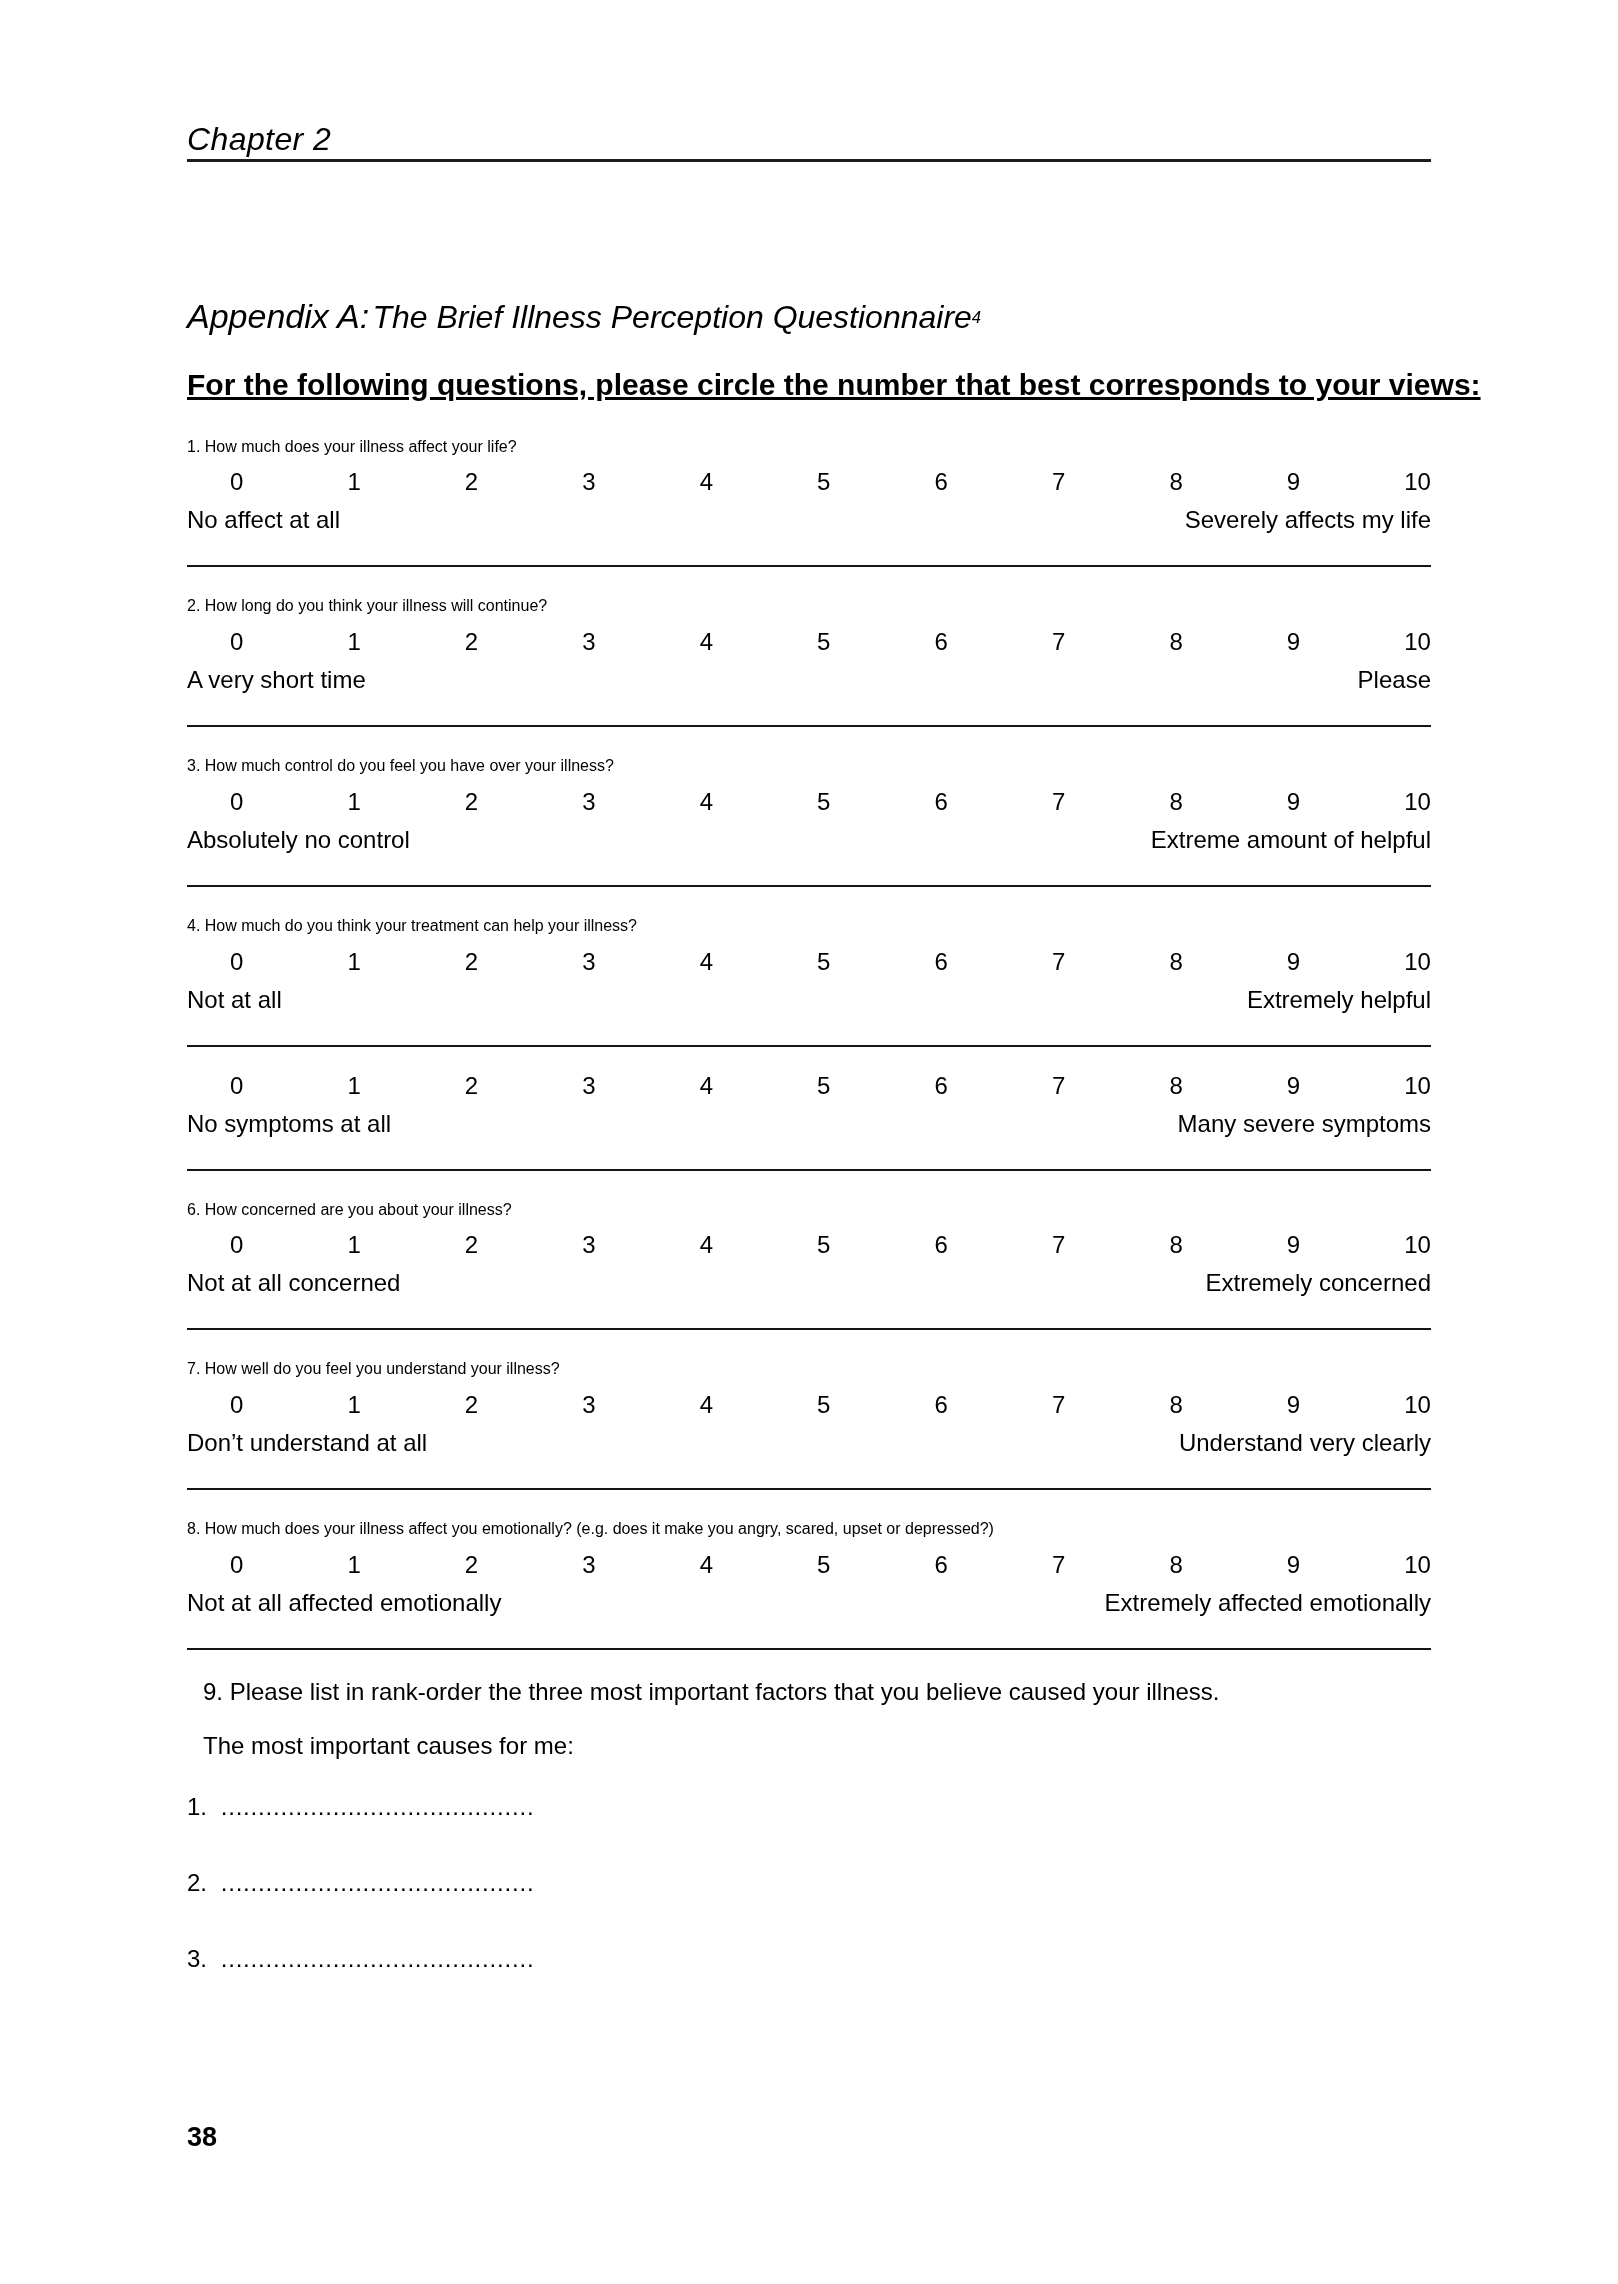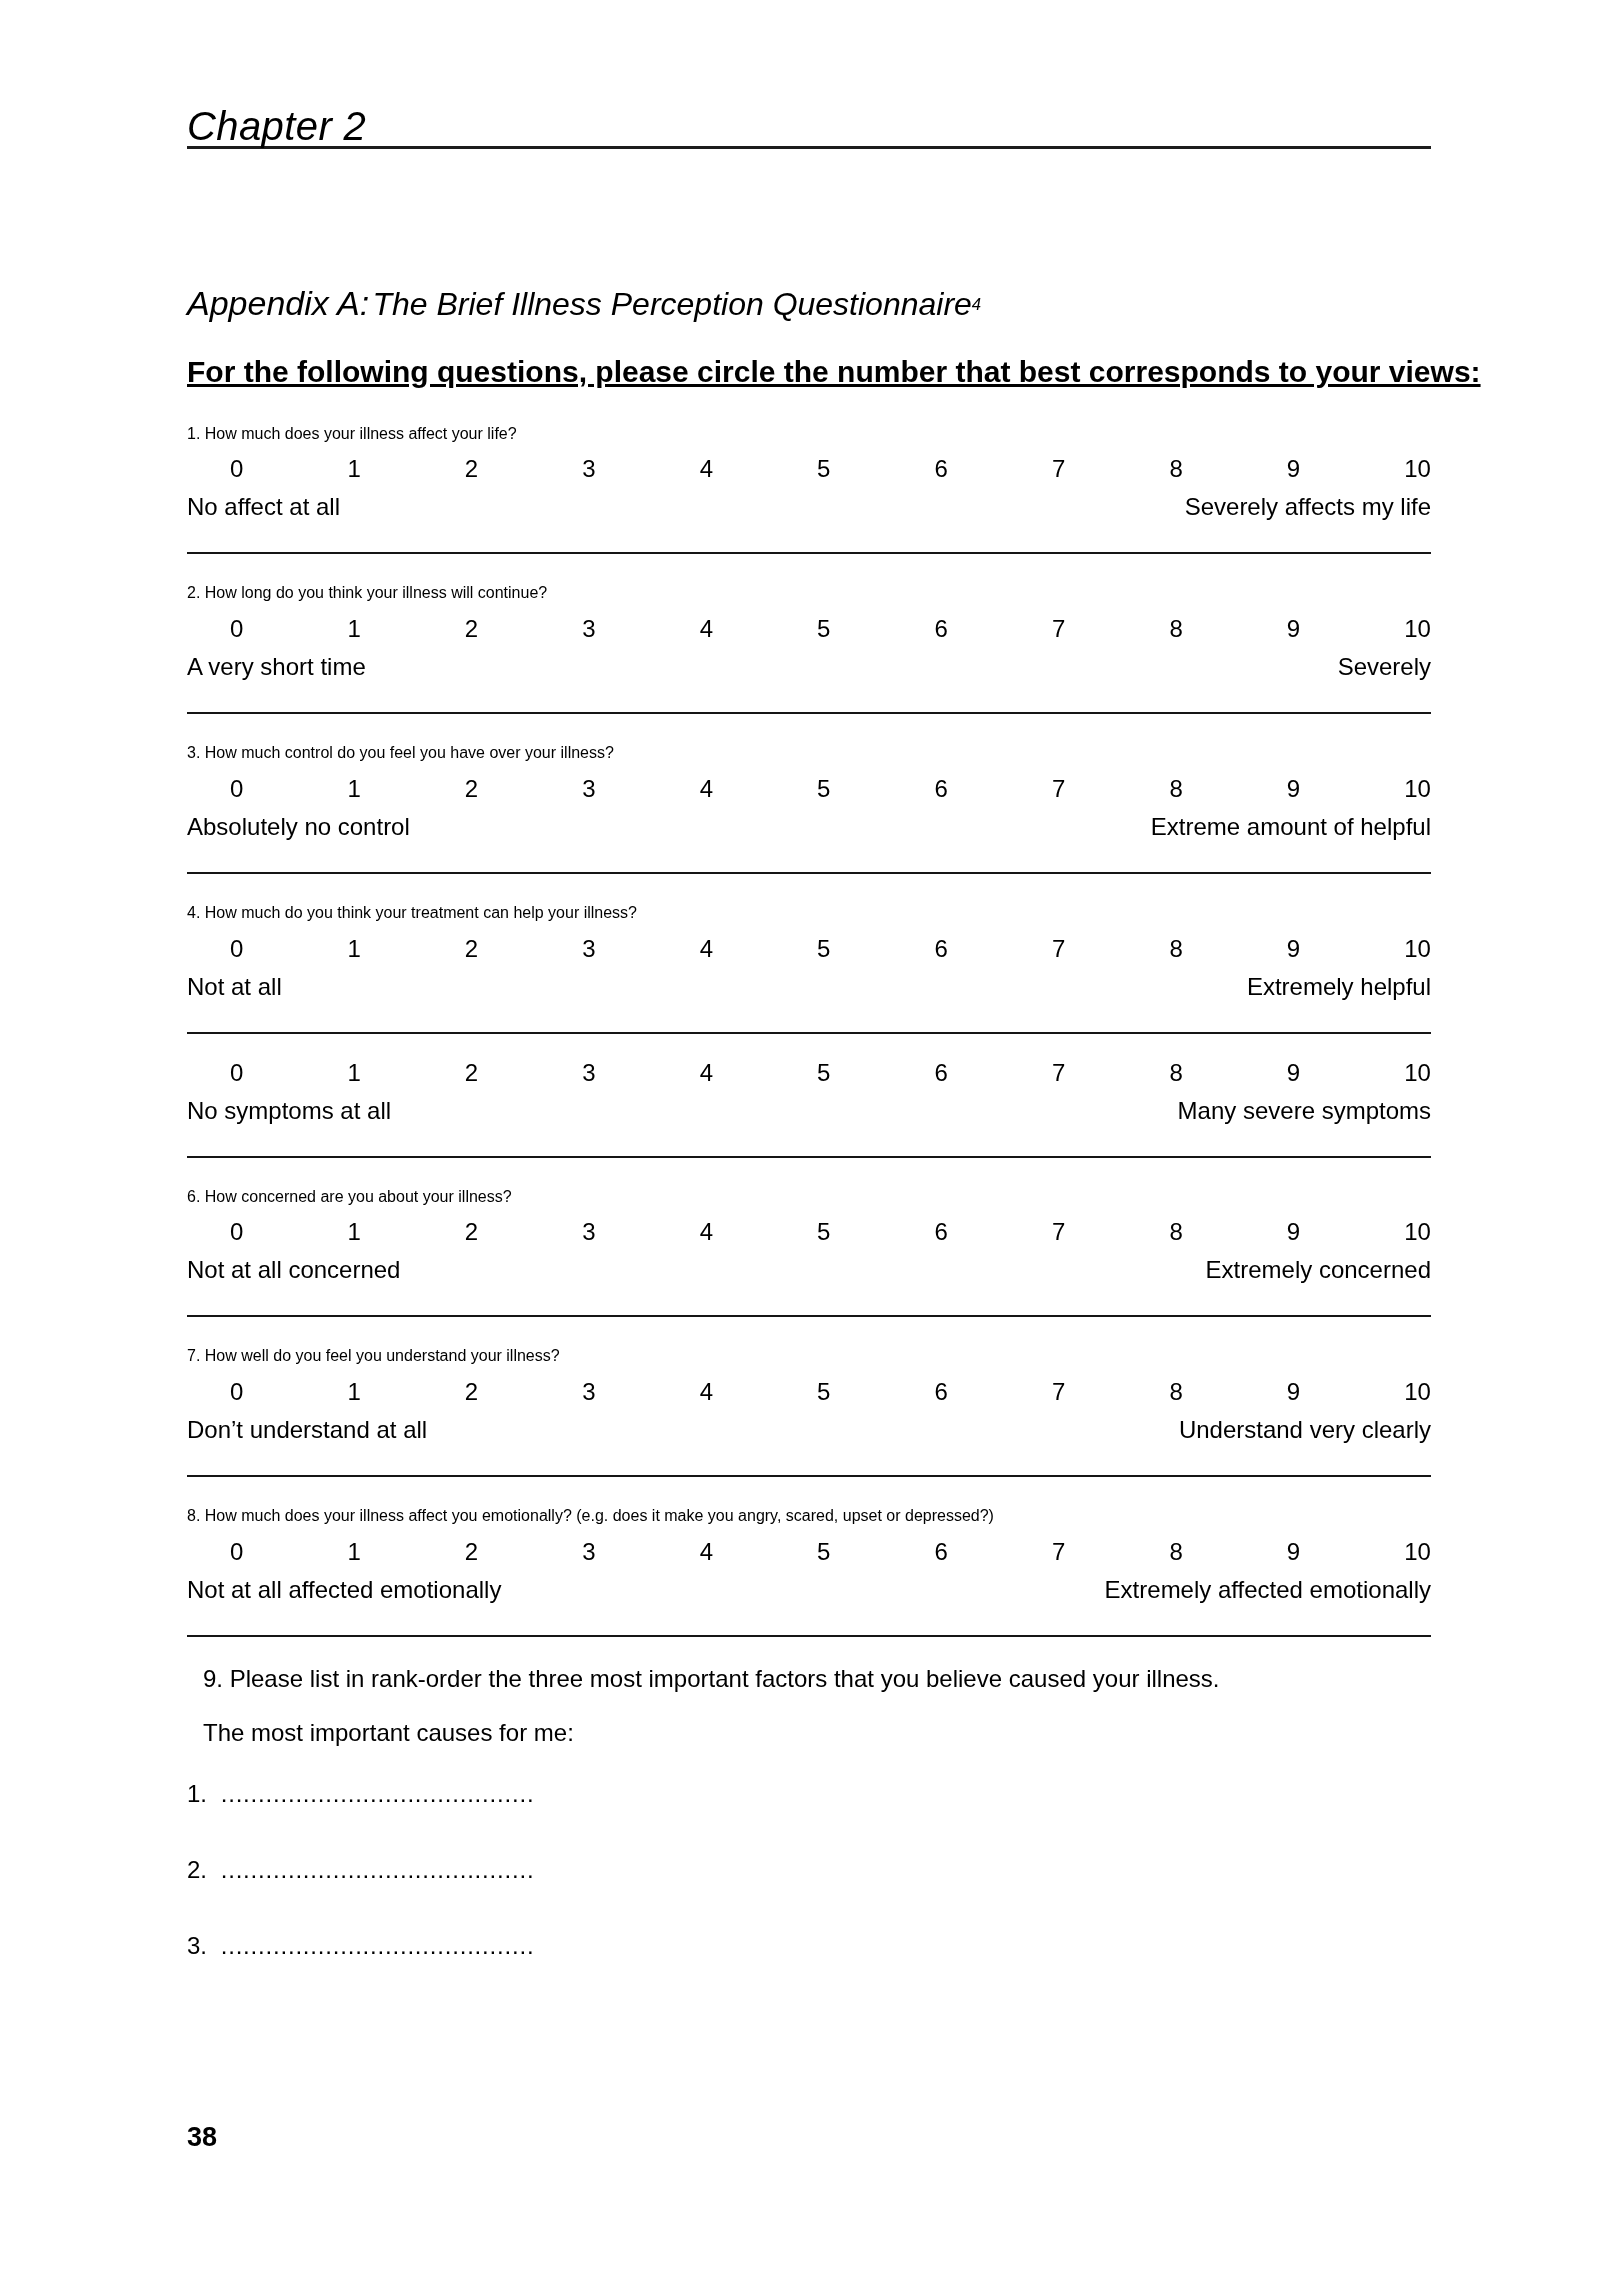--- a/index.html
+++ b/index.html
@@ -5,22 +5,23 @@
   html, body { margin:0; padding:0; }
   body {
     width:1618px; height:2284px;
     background:#ffffff; color:#000000;
     font-family:"Liberation Sans","DejaVu Sans",sans-serif;
     position:relative; overflow:hidden;
   }
   .content { padding:109px 187px 0 187px; }
 
   .chapter-header {
-    font-style:italic; font-size:40px; line-height:35px; font-weight:400;
+    font-style:italic; font-size:32px; line-height:35px; font-weight:400;
     letter-spacing:0.4px;
+    margin-top:13px;
   }
   .header-rule {
     border:0; border-top:3px solid #1d1d1d; margin:1.5px 0 0 0;
   }
 
   .appendix-title { margin-top:135px; font-style:italic; white-space:nowrap; }
   .appendix-prefix { font-size:34px; }
   .appendix-rest { font-size:32px; }
   .appendix-sup { font-size:16.7px; vertical-align:super; line-height:0; }
 
@@ -110,21 +111,21 @@
         <span>4</span>
         <span>5</span>
         <span>6</span>
         <span>7</span>
         <span>8</span>
         <span>9</span>
         <span>10</span>
       </div>
     <div class="anchor-row">
       <span>A very short time</span>
-      <span>Severely</span>
+      <span>Please</span>
     </div>
     <hr class="divider">
   </section>
 
   <section class="q-block">
     <p class="q-text">3. How much control do you feel you have over your illness?</p>
     <div class="scale-row">
         <span>0</span>
         <span>1</span>
         <span>2</span>

